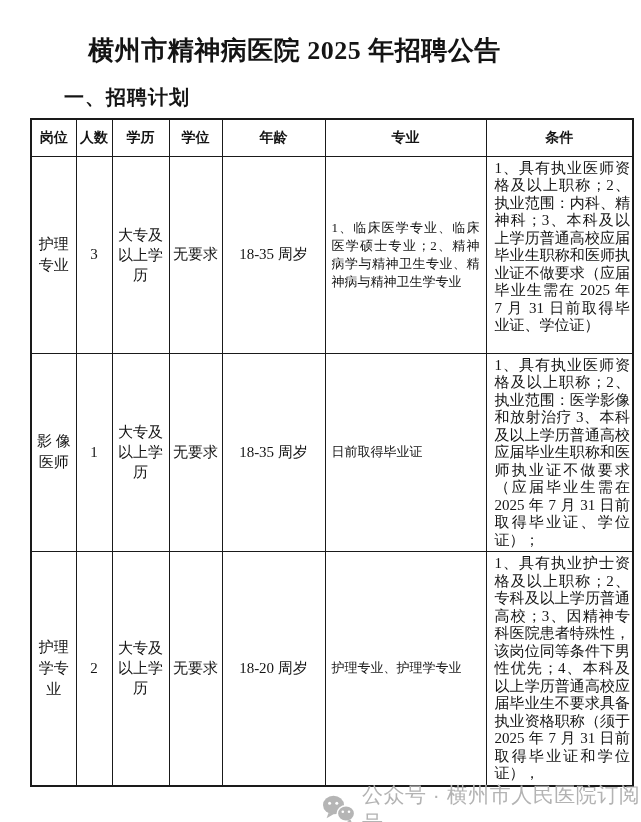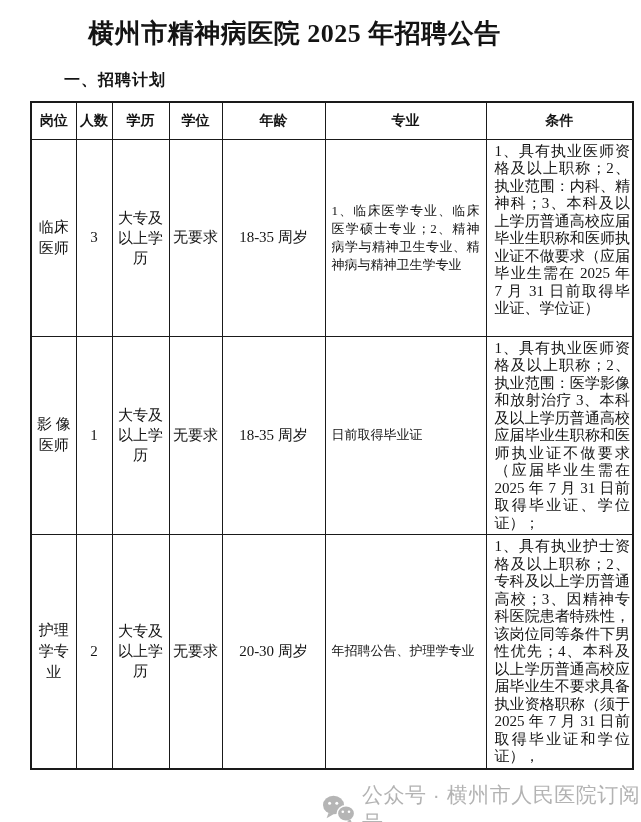--- a/index.html
+++ b/index.html
@@ -5,31 +5,31 @@
   * { margin: 0; padding: 0; box-sizing: border-box; }
   html, body { width: 641px; height: 822px; }
   body {
     background: #ffffff;
     color: #141414;
     font-family: "Liberation Serif", "DejaVu Serif", serif;
     position: relative;
     overflow: hidden;
   }
   .page-title {
-    padding-top: 18px;
+    padding-top: 35px;
     padding-right: 52px;
     text-align: center;
     font-size: 26px;
     line-height: 32px;
     font-weight: bold;
     letter-spacing: 0.5px;
   }
   .section-heading {
     margin: 18px 0 0 64px;
-    font-size: 16px;
+    font-size: 20px;
     line-height: 24px;
     font-weight: bold;
     letter-spacing: 1px;
   }
   table.recruitment {
     margin: 9px 0 0 30px;
     width: 602px;
     border-collapse: collapse;
     table-layout: fixed;
     border: 2px solid #1a1a1a;
@@ -109,21 +109,21 @@
       <th>人数</th>
       <th>学历</th>
       <th>学位</th>
       <th>年龄</th>
       <th>专业</th>
       <th>条件</th>
     </tr>
   </thead>
   <tbody>
     <tr>
-      <td class="cell-position">临床医师</td>
+      <td class="cell-position">护理专业</td>
       <td class="cell-count">3</td>
       <td class="cell-education">大专及以上学历</td>
       <td class="cell-degree">无要求</td>
       <td class="cell-age">18-35 周岁</td>
       <td class="cell-major">1、临床医学专业、临床医学硕士专业；2、精神病学与精神卫生专业、精神病与精神卫生学专业</td>
       <td class="cell-conditions">1、具有执业医师资格及以上职称；2、执业范围：内科、精神科；3、本科及以上学历普通高校应届毕业生职称和医师执业证不做要求（应届毕业生需在 2025 年 7 月 31 日前取得毕业证、学位证）</td>
     </tr>
     <tr>
       <td class="cell-position">影 像医师</td>
       <td class="cell-count">1</td>
@@ -131,22 +131,22 @@
       <td class="cell-degree">无要求</td>
       <td class="cell-age">18-35 周岁</td>
       <td class="cell-major">日前取得毕业证</td>
       <td class="cell-conditions">1、具有执业医师资格及以上职称；2、执业范围：医学影像和放射治疗 3、本科及以上学历普通高校应届毕业生职称和医师执业证不做要求（应届毕业生需在 2025 年 7 月 31 日前取得毕业证、学位证）；</td>
     </tr>
     <tr>
       <td class="cell-position">护理学专业</td>
       <td class="cell-count">2</td>
       <td class="cell-education">大专及以上学历</td>
       <td class="cell-degree">无要求</td>
-      <td class="cell-age">20-30 周岁</td>
-      <td class="cell-major">年招聘公告、护理学专业</td>
+      <td class="cell-age">18-20 周岁</td>
+      <td class="cell-major">护理专业、护理学专业</td>
       <td class="cell-conditions">1、具有执业护士资格及以上职称；2、专科及以上学历普通高校；3、因精神专科医院患者特殊性，该岗位同等条件下男性优先；4、本科及以上学历普通高校应届毕业生不要求具备执业资格职称（须于 2025 年 7 月 31 日前取得毕业证和学位证），</td>
     </tr>
   </tbody>
 </table>
 
 <div class="footer">
   <span class="wechat-icon">
     <svg viewBox="0 0 34 30" width="34" height="30" aria-hidden="true">
       <ellipse cx="12.5" cy="11" rx="10.5" ry="9.3" fill="#b5b5b5"></ellipse>
       <path d="M7.5 19 L5.6 24.2 L12.5 20.2 Z" fill="#b5b5b5"></path>

